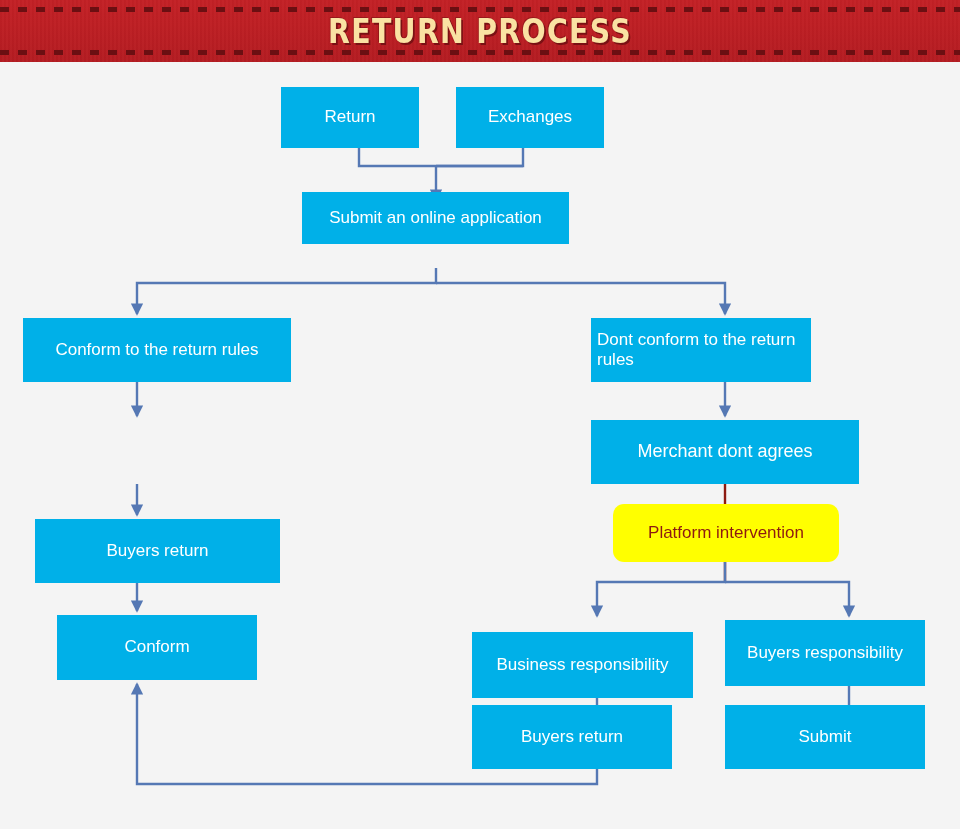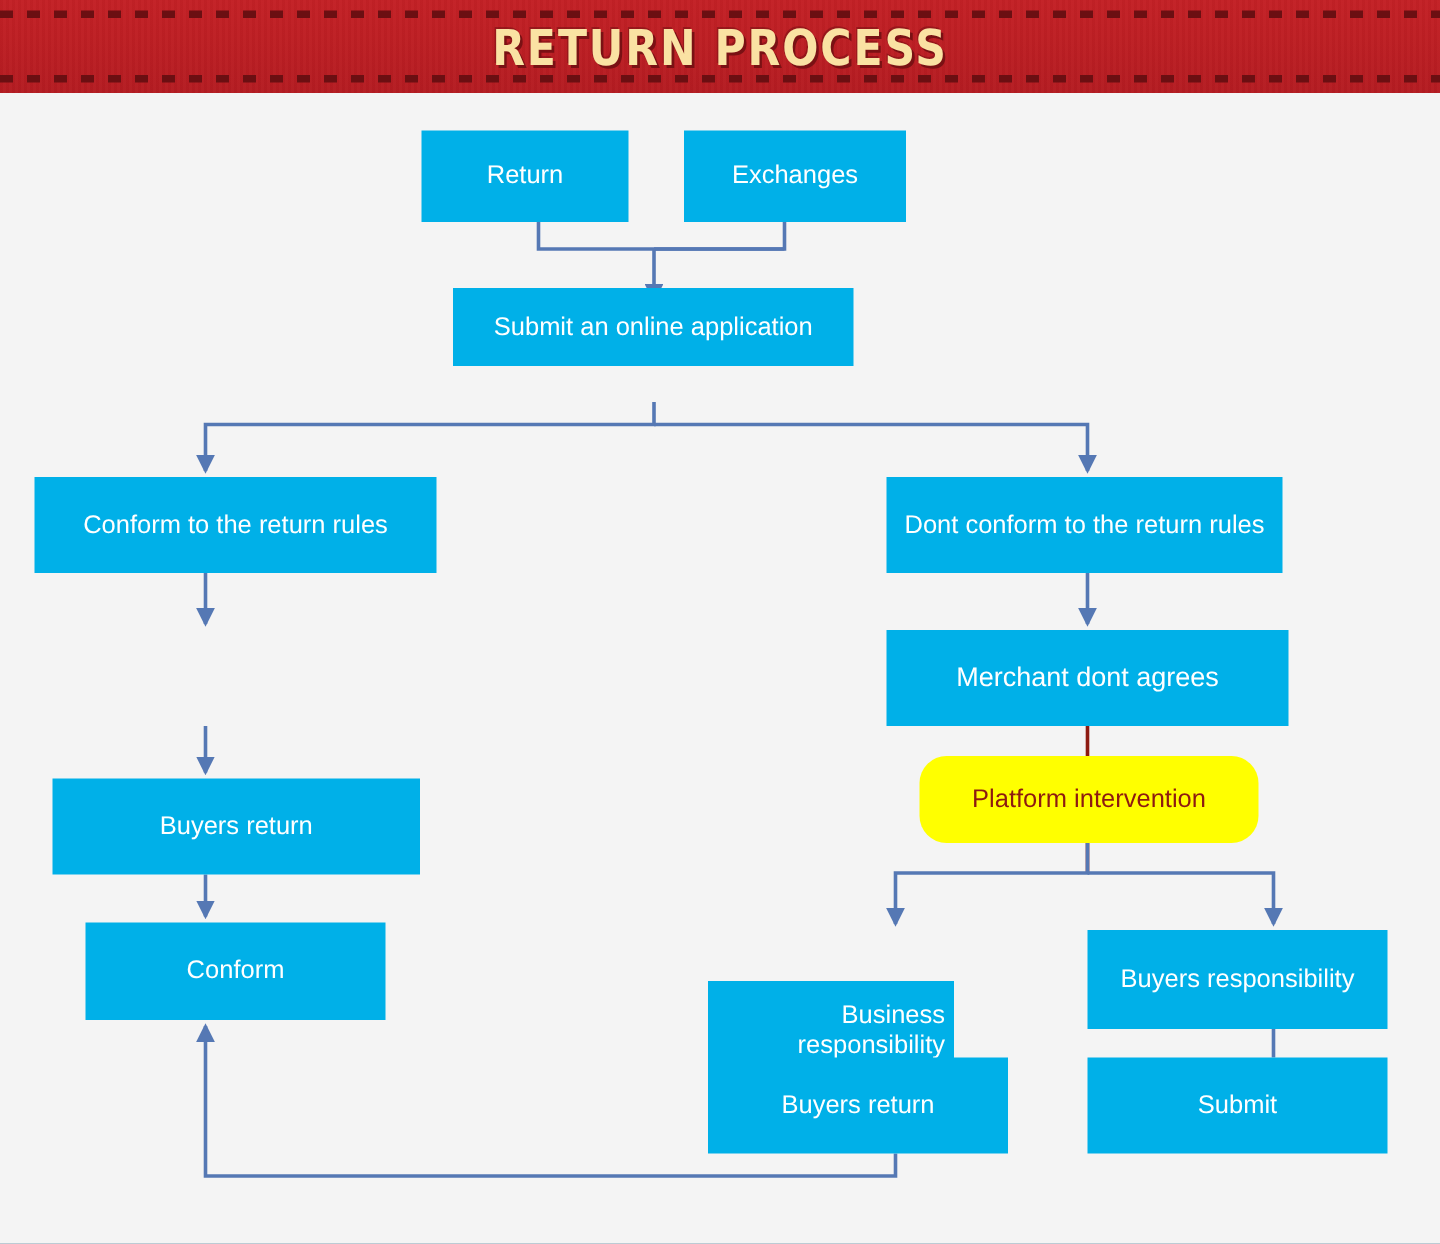--- a/index.html
+++ b/index.html
@@ -11,21 +11,21 @@
     width: 960px;
     height: 829px;
     font-family: "Liberation Sans", sans-serif;
     overflow: hidden;
   }
 
   #page {
     position: relative;
     width: 960px;
     height: 829px;
-    background: #0c4a6e;
+    background: #0ea5e9;
   }
 
   
   .banner {
     position: absolute;
     left: 0;
     top: 0;
     width: 960px;
     height: 62px;
     background:
@@ -88,21 +88,21 @@
     height: 767px;
     pointer-events: none;
   }
 
   .node {
     position: absolute;
     box-sizing: border-box;
     display: flex;
     align-items: center;
     justify-content: center;
-    text-align: right;
+    text-align: left;
     color: #ffffff;
     background: #00b0e8;
     font-size: 17px;
     line-height: 1.2;
     padding: 2px 6px;
     z-index: 2;
   }
   .node.wide-text { font-size: 18px; }
 
   .node.highlight {
@@ -179,32 +179,32 @@
     </svg>
 
     <div class="node" style="left:281px; top:25px; width:138px; height:61px;">Return</div>
 
     <div class="node" style="left:456px; top:25px; width:148px; height:61px;">Exchanges</div>
 
     <div class="node" style="left:302px; top:130px; width:267px; height:52px;">Submit an online application</div>
 
     <div class="node" style="left:23px; top:256px; width:268px; height:64px;">Conform to the return rules</div>
 
-    <div class="node" style="left:591px; top:256px; width:264px; height:64px;">Dont conform to the return rules</div>
+    <div class="node" style="left:591px; top:256px; width:220px; height:64px;">Dont conform to the return rules</div>
 
 
     <div class="node wide-text" style="left:591px; top:358px; width:268px; height:64px;">Merchant dont agrees</div>
 
-    <div class="node highlight" style="left:613px; top:442px; width:226px; height:58px;border-radius:18px;">Platform intervention</div>
+    <div class="node highlight" style="left:613px; top:442px; width:226px; height:58px;">Platform intervention</div>
 
     <div class="node" style="left:35px; top:457px; width:245px; height:64px;">Buyers return</div>
 
     <div class="node" style="left:57px; top:553px; width:200px; height:65px;">Conform</div>
 
-    <div class="node" style="left:472px; top:592px; width:164px; height:66px;">Business responsibility</div>
+    <div class="node" style="left:472px; top:570px; width:221px; height:66px;">Business responsibility</div>
 
     <div class="node" style="left:725px; top:558px; width:200px; height:66px;">Buyers responsibility</div>
 
     <div class="node" style="left:472px; top:643px; width:200px; height:64px;">Buyers return</div>
 
     <div class="node" style="left:725px; top:643px; width:200px; height:64px;">Submit</div>
 
   </div>
 </div>
 

